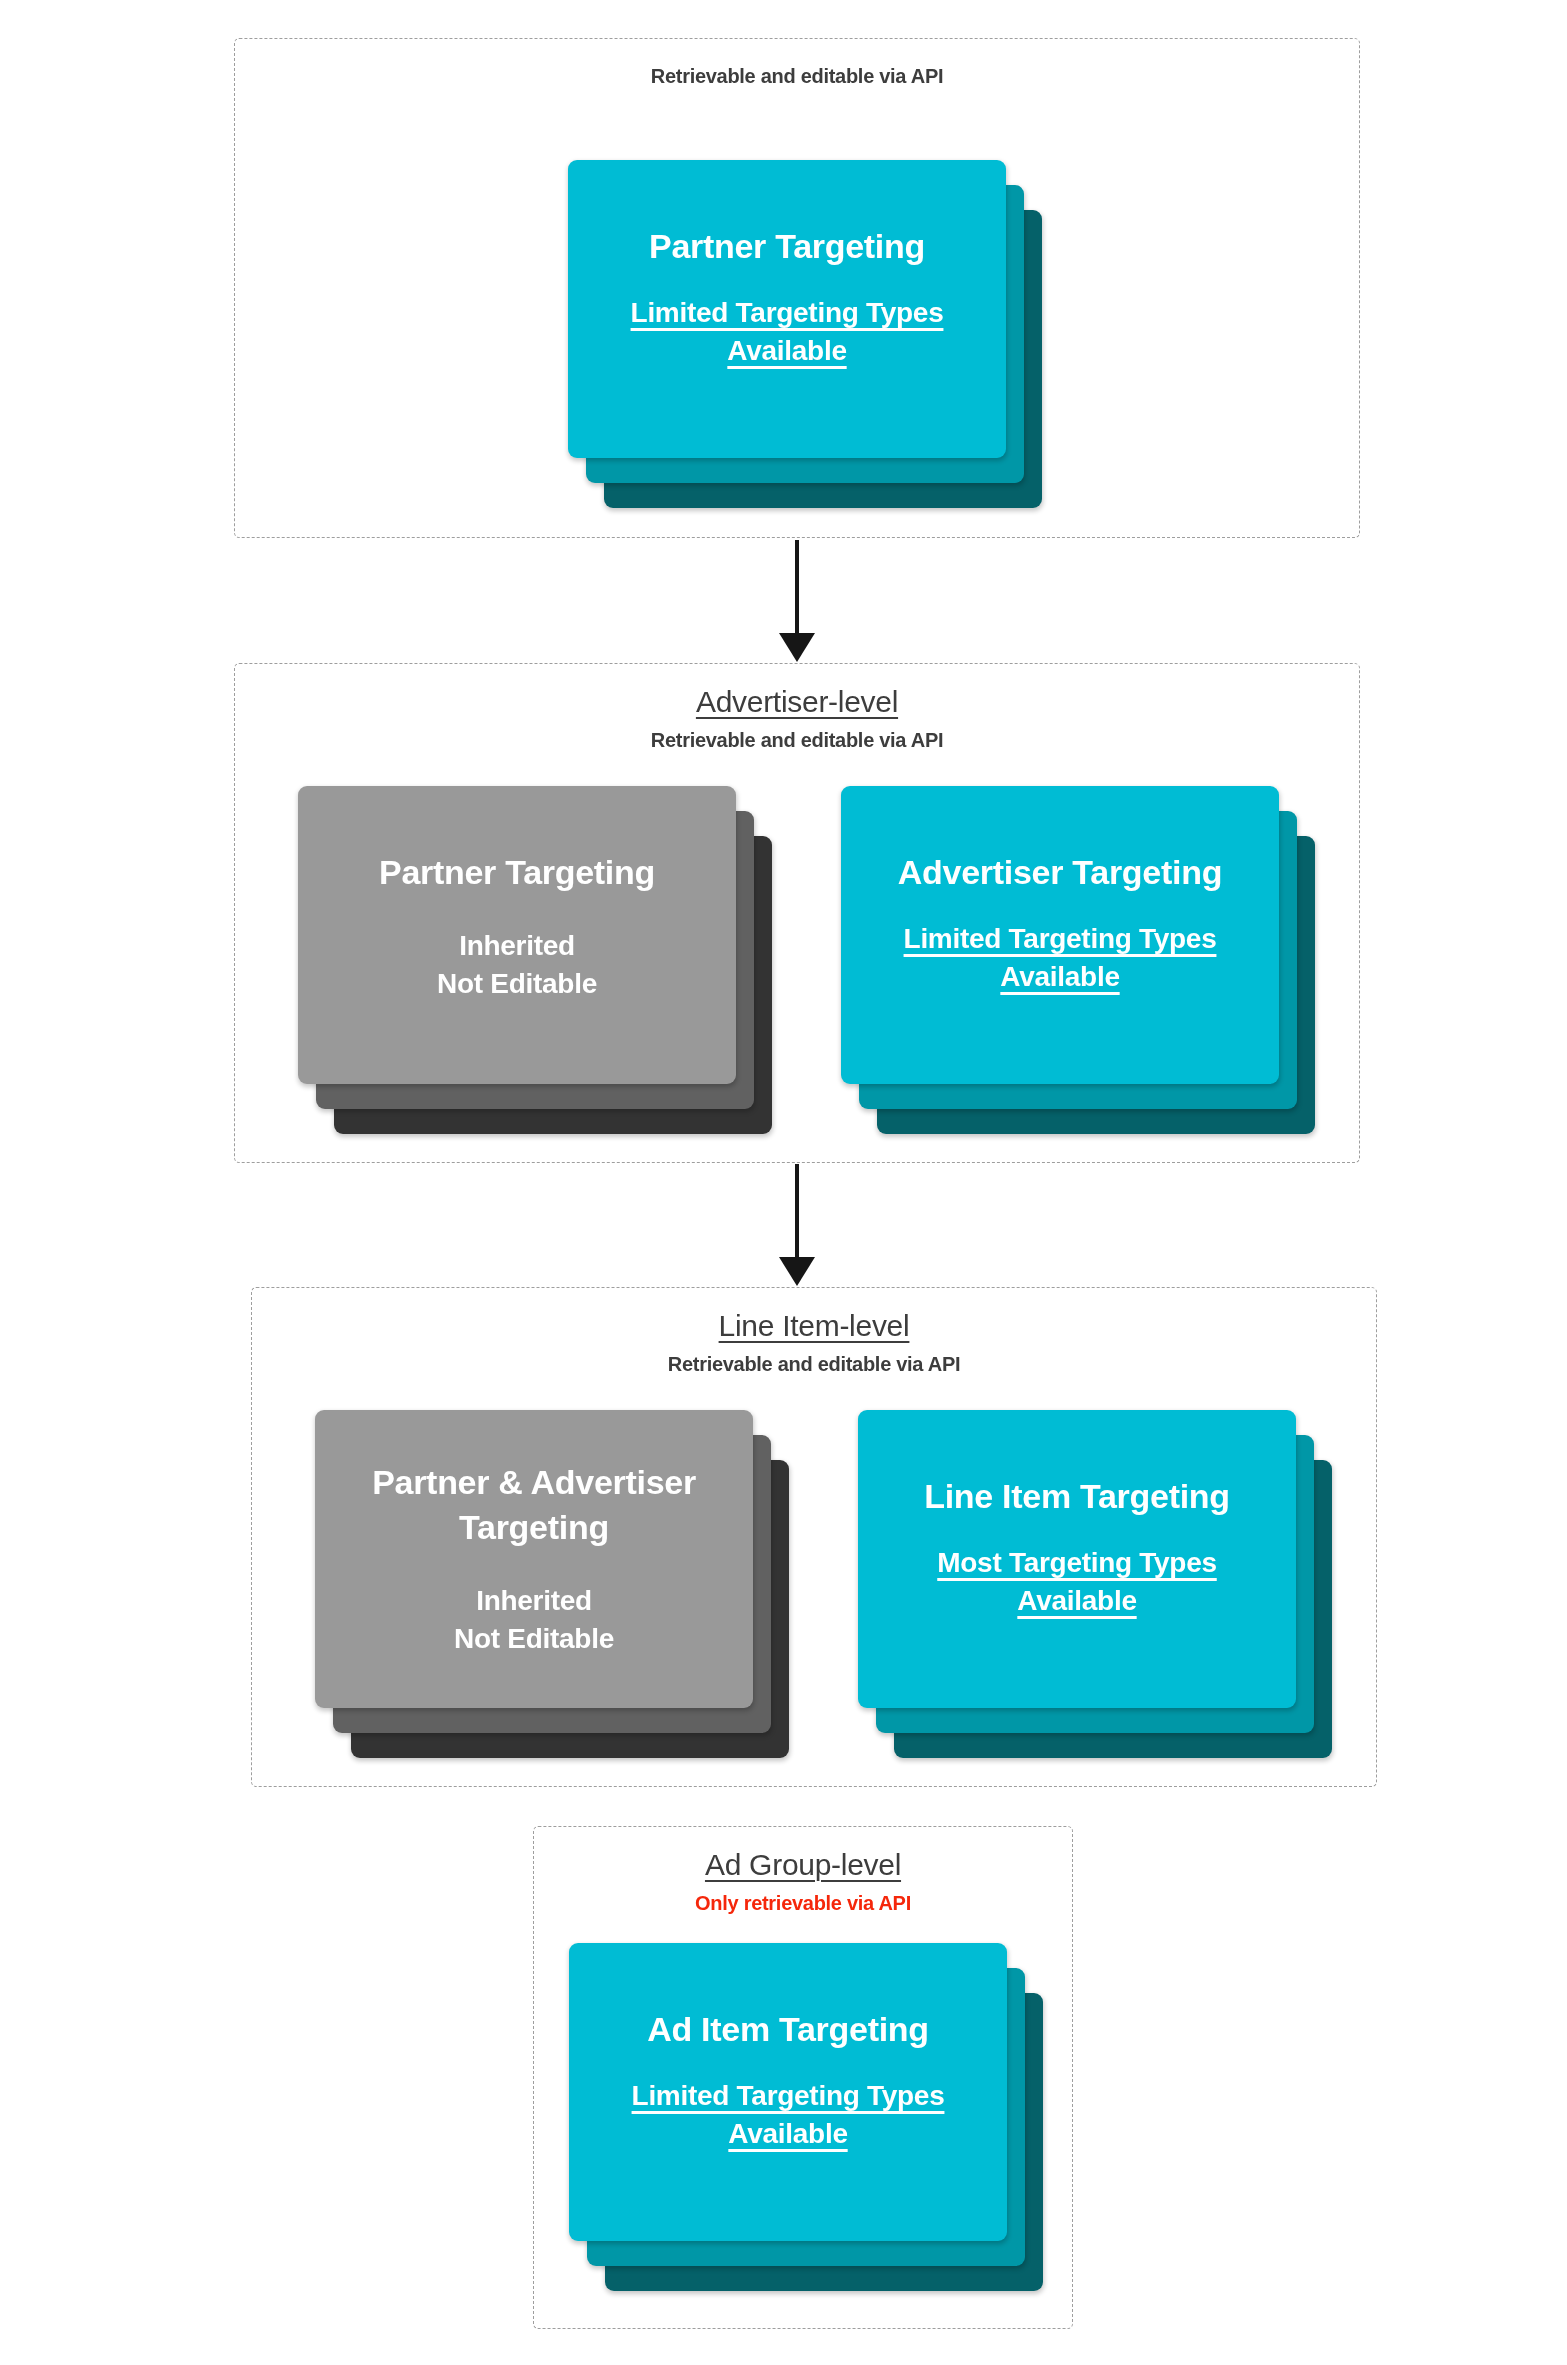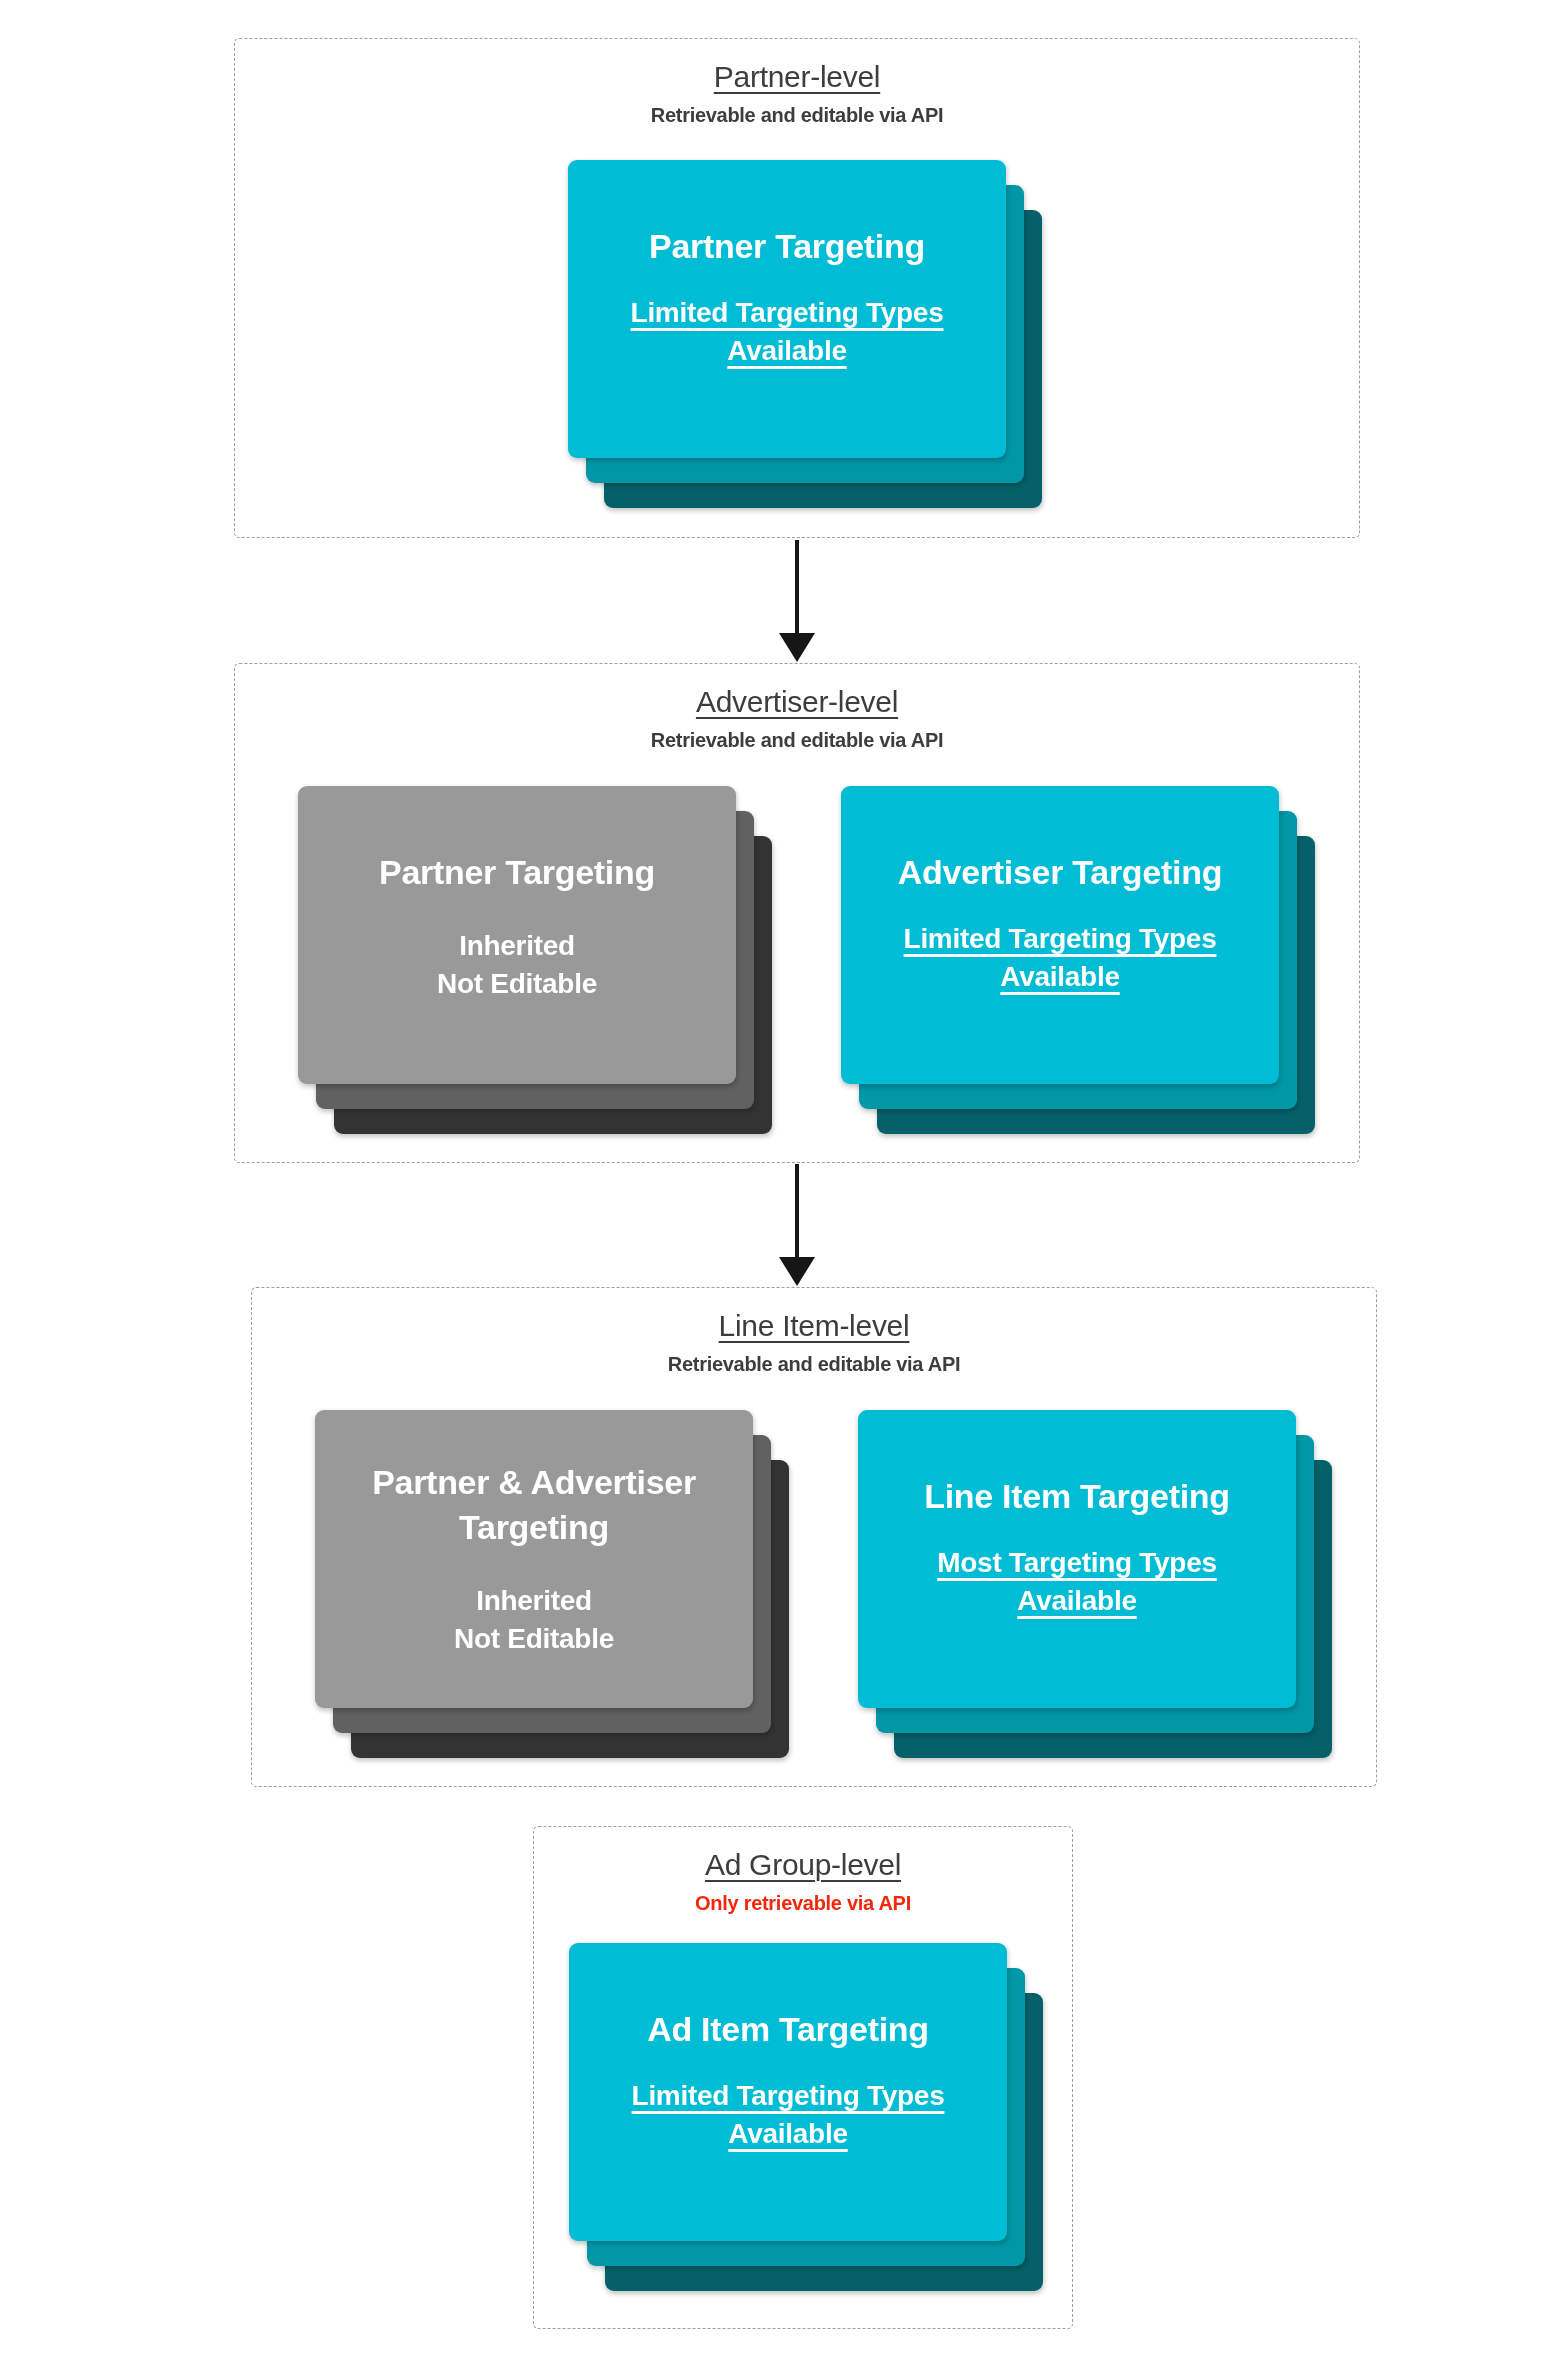--- a/index.html
+++ b/index.html
@@ -59,21 +59,20 @@
   .arrow1 { left:779px; top:540px; }
   .arrow2 { left:779px; top:1164px; }
 </style>
 </head>
 <body>
 
 <div class="canvas">
 
   <div class="sec sec1">
     <div class="sec-head">
-      <div class="h1">Partner-level</div>
       <div class="h2">Retrievable and editable via API</div>
     </div>
     <div class="stack cyan" style="left:333px;top:121px;">
       <div class="layer back"></div>
       <div class="layer mid"></div>
       <div class="layer front">
         <div class="card-title">
           <span>Partner Targeting</span>
         </div>
         <div class="card-sub u">

